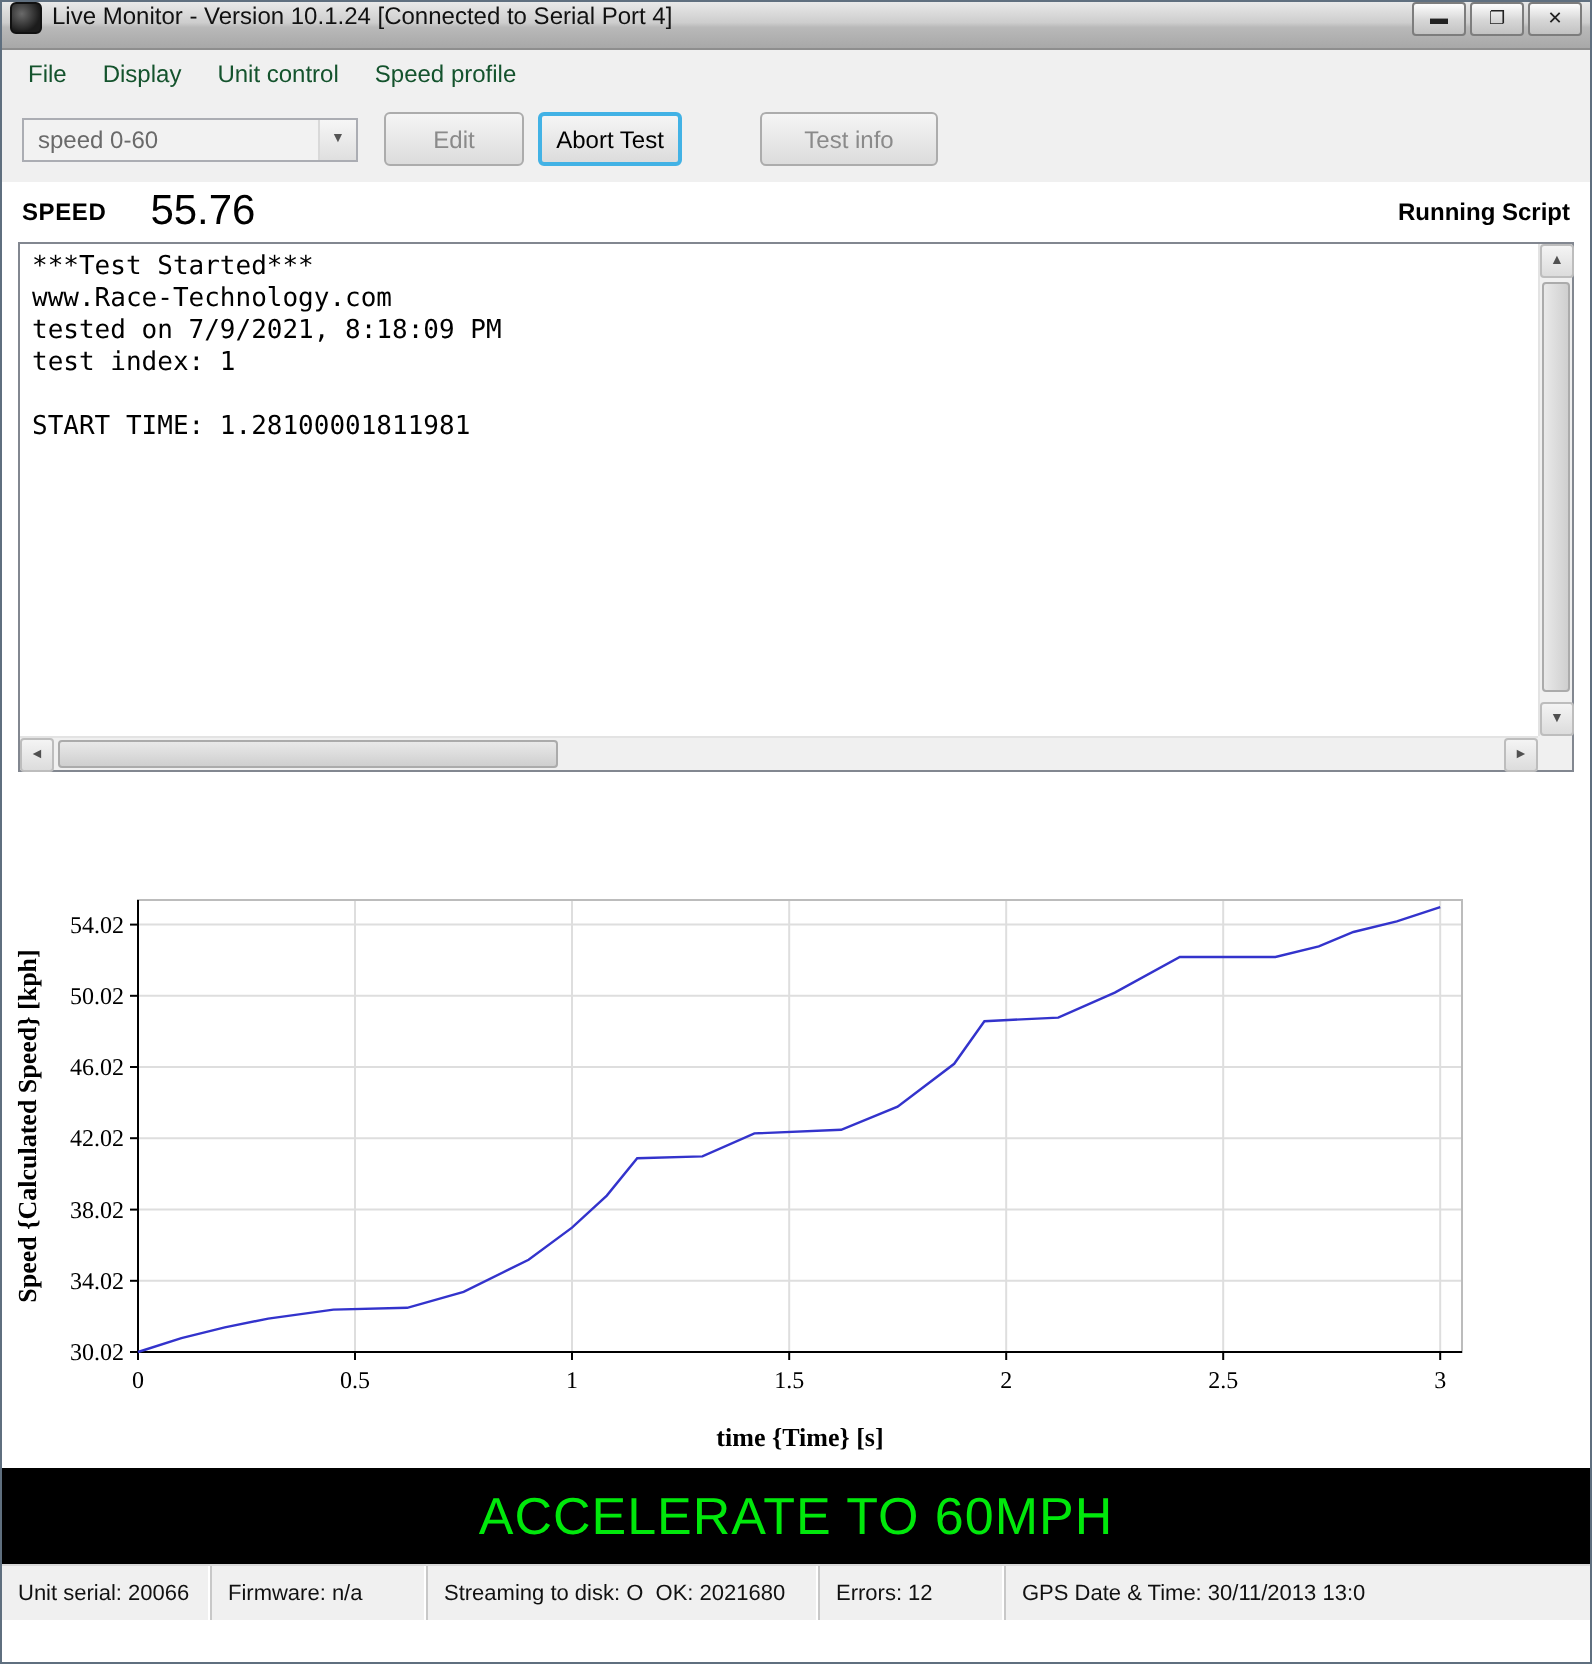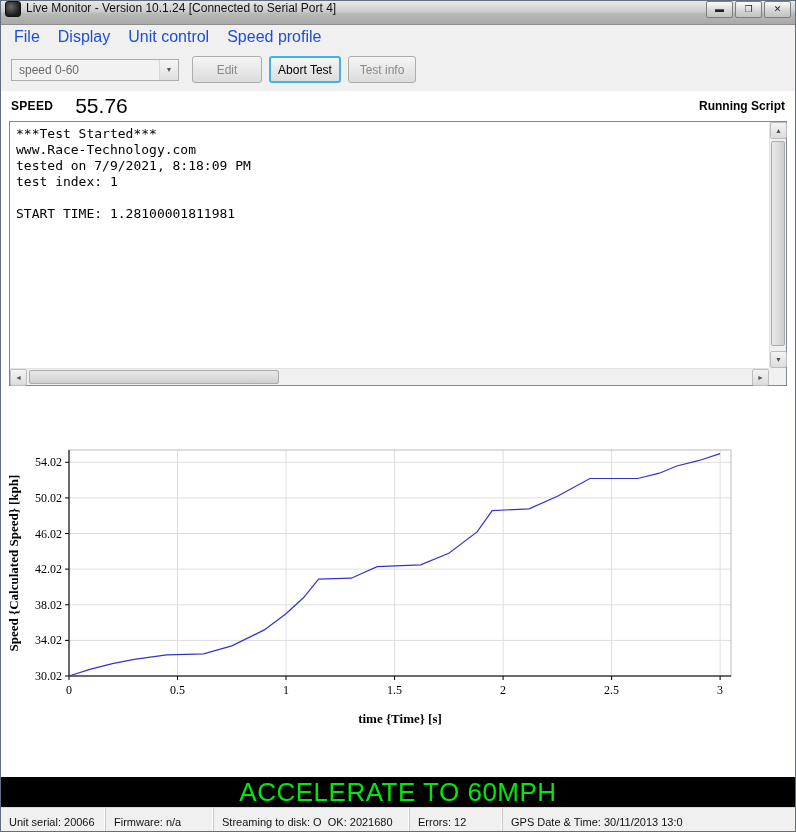--- a/index.html
+++ b/index.html
@@ -37,21 +37,21 @@
     background: linear-gradient(#fdfdfd, #d6d6d6 55%, #c2c2c2);
     font-size: 9px; line-height: 15px; text-align: center;
     color: #222; cursor: default; padding: 0;
   }
 
   
   .menubar {
     height: 23px; background: #f0f0f0;
     display: flex; align-items: center; padding: 0 4px;
   }
-  .menu-item { font-size: 16px; color: #1d4ed8; padding: 3px 9px; white-space: nowrap; }
+  .menu-item { font-size: 12px; color: #14532d; padding: 3px 9px; white-space: nowrap; }
 
   
   .toolbar {
     height: 43px; background: #f0f0f0;
     display: flex; align-items: center; padding: 0 10px; gap: 7px;
   }
   .combo {
     width: 168px; height: 22px;
     border: 1px solid #abadb3; background: #f2f2f2;
     display: flex; align-items: center;
@@ -66,21 +66,21 @@
     background: linear-gradient(#f6f6f6, #dfdfdf);
   }
   .btn {
     height: 27px; border: 1px solid #acacac; border-radius: 3px;
     background: linear-gradient(#f5f5f5, #dcdcdc);
     font-size: 12px; font-family: "Liberation Sans", sans-serif;
     color: #000;
   }
   .btn-edit { width: 70px; color: #8a8a8a; }
   .btn-abort { width: 72px; border: 2px solid #42b2e5; color: #000; }
-  .btn-info { width: 68px; color: #8a8a8a; }
+  .btn-info { width: 89px; color: #8a8a8a; margin-left: 32px; }
 
   
   .client { background: #fff; height: 100%; }
 
   .speed-row {
     height: 28px; display: flex; align-items: center;
     padding: 2px 10px 0 10px; background: #fff;
   }
   .speed-label { font-weight: bold; font-size: 12px; letter-spacing: .3px; }
   .speed-value { font-size: 21px; margin-left: 22px; color: #000; }
@@ -129,22 +129,22 @@
   }
 
   
   .chart-wrap { position: relative; height: 300px; margin-top: 48px; background: #fff; }
   .chart-wrap svg { display: block; }
   .tick { font: 12px "Liberation Serif", serif; fill: #000; }
   .axis-label { font: bold 13px "Liberation Serif", serif; fill: #000; }
 
   
   .banner {
-    height: 30px; background: #000;
-    display: flex; align-items: center; justify-content: center; margin-top: 43px;
+    height: 48px; background: #000;
+    display: flex; align-items: center; justify-content: center;
   }
   .banner-text {
     color: #00e80b; font-size: 26px; letter-spacing: .5px;
     font-family: "Liberation Sans", sans-serif; white-space: nowrap;
   }
 
   
   .statusbar {
     height: 28px; background: #f0f0f0; border-top: 1px solid #d9d9d9;
     display: flex; align-items: stretch; font-size: 11px; color: #111;

